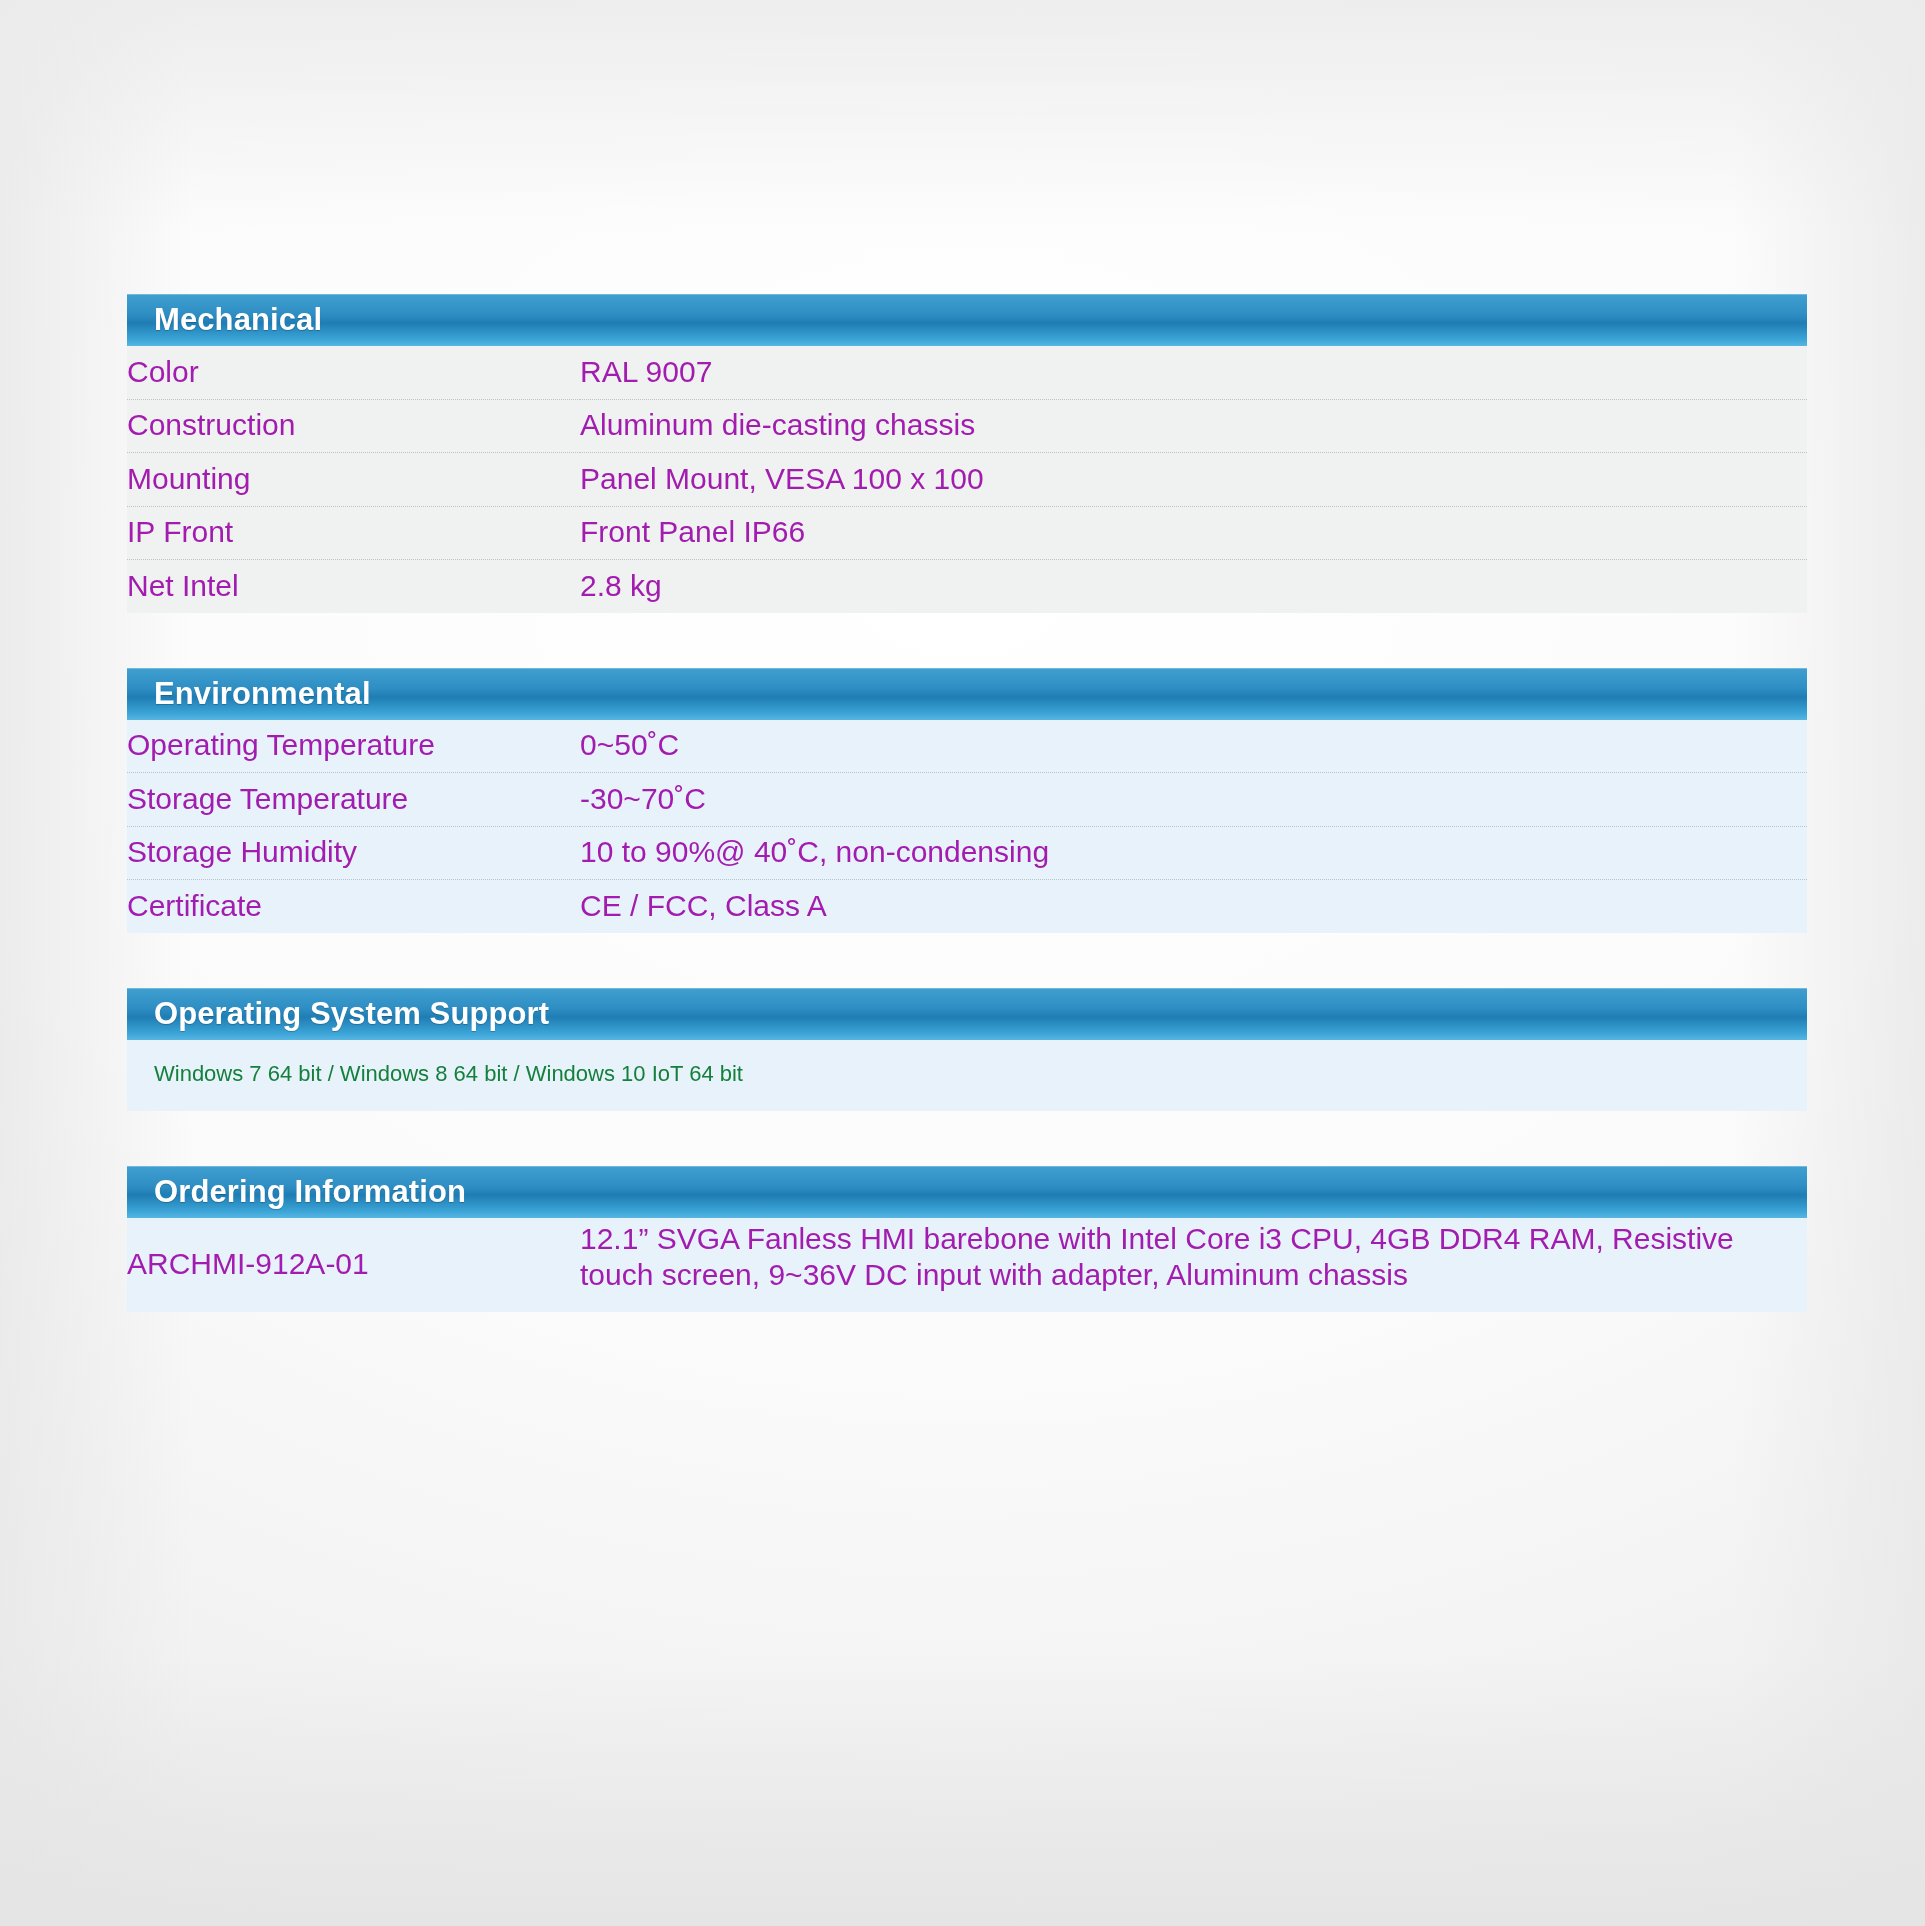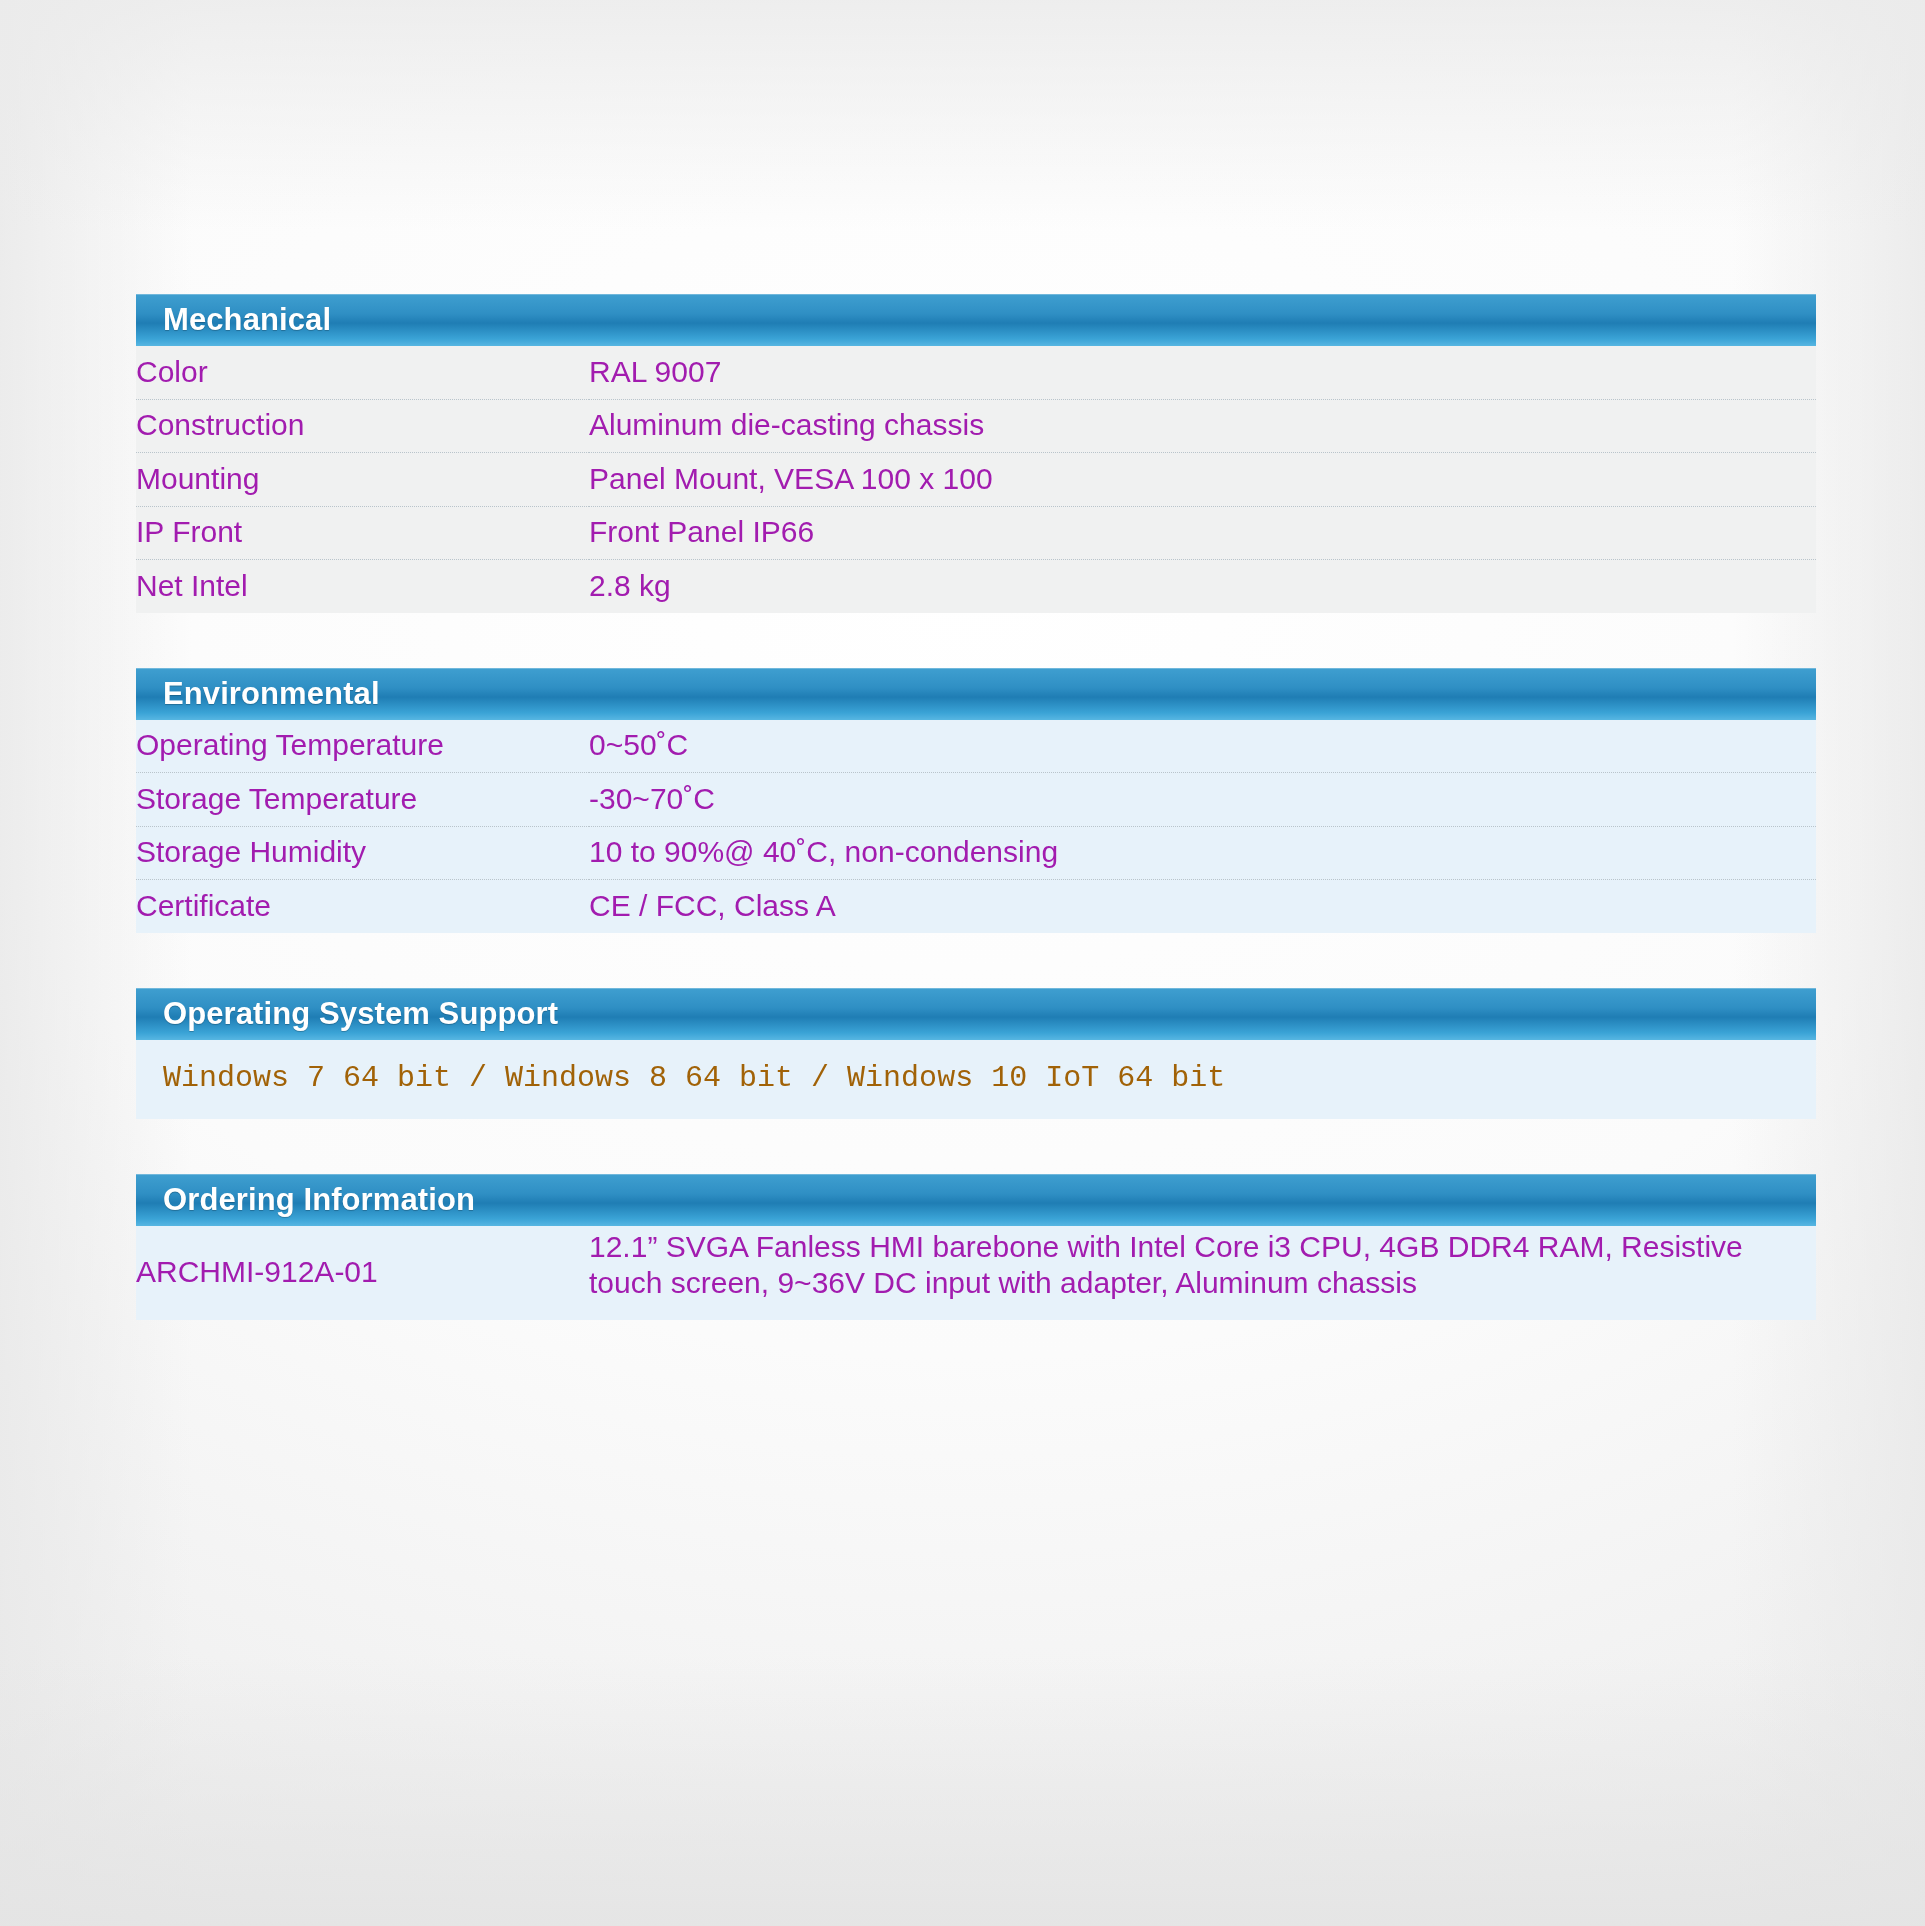--- a/index.html
+++ b/index.html
@@ -27,21 +27,21 @@
     inset: 0;
     background:
       linear-gradient(180deg, rgba(235,235,235,0.85) 0%, rgba(255,255,255,0) 12%),
       linear-gradient(0deg, rgba(228,228,228,0.9) 0%, rgba(255,255,255,0) 14%),
       linear-gradient(90deg, rgba(232,232,232,0.8) 0%, rgba(255,255,255,0) 10%),
       linear-gradient(270deg, rgba(232,232,232,0.8) 0%, rgba(255,255,255,0) 10%);
   }
 
   .sheet {
     position: absolute;
-    left: 136px;
+    left: 127px;
     top: 294px;
     width: 1680px;
   }
 
   .section {
     width: 100%;
     margin-bottom: 55px;
   }
   .section:last-child { margin-bottom: 0; }
 
@@ -84,24 +84,23 @@
   }
 
   
   .sec-mechanical table.spec td { background: #f0f1f1; }
   
   .sec-environmental table.spec td,
   .sec-os .os-body,
   .sec-ordering table.spec td { background: #e7f2fa; }
 
   .os-body {
-    font-size: 30px;
-    color: #a16207;
+    font-size: 22px;
+    color: #15803d;
     padding: 21px 0 24px 27px;
-    font-family: Liberation Mono, monospace;
   }
 
   .sec-ordering td.label {
     width: 453px;
     vertical-align: middle;
   }
   .sec-ordering td.value {
     line-height: 1.22;
     padding-top: 3px;
     padding-bottom: 18.4px;

